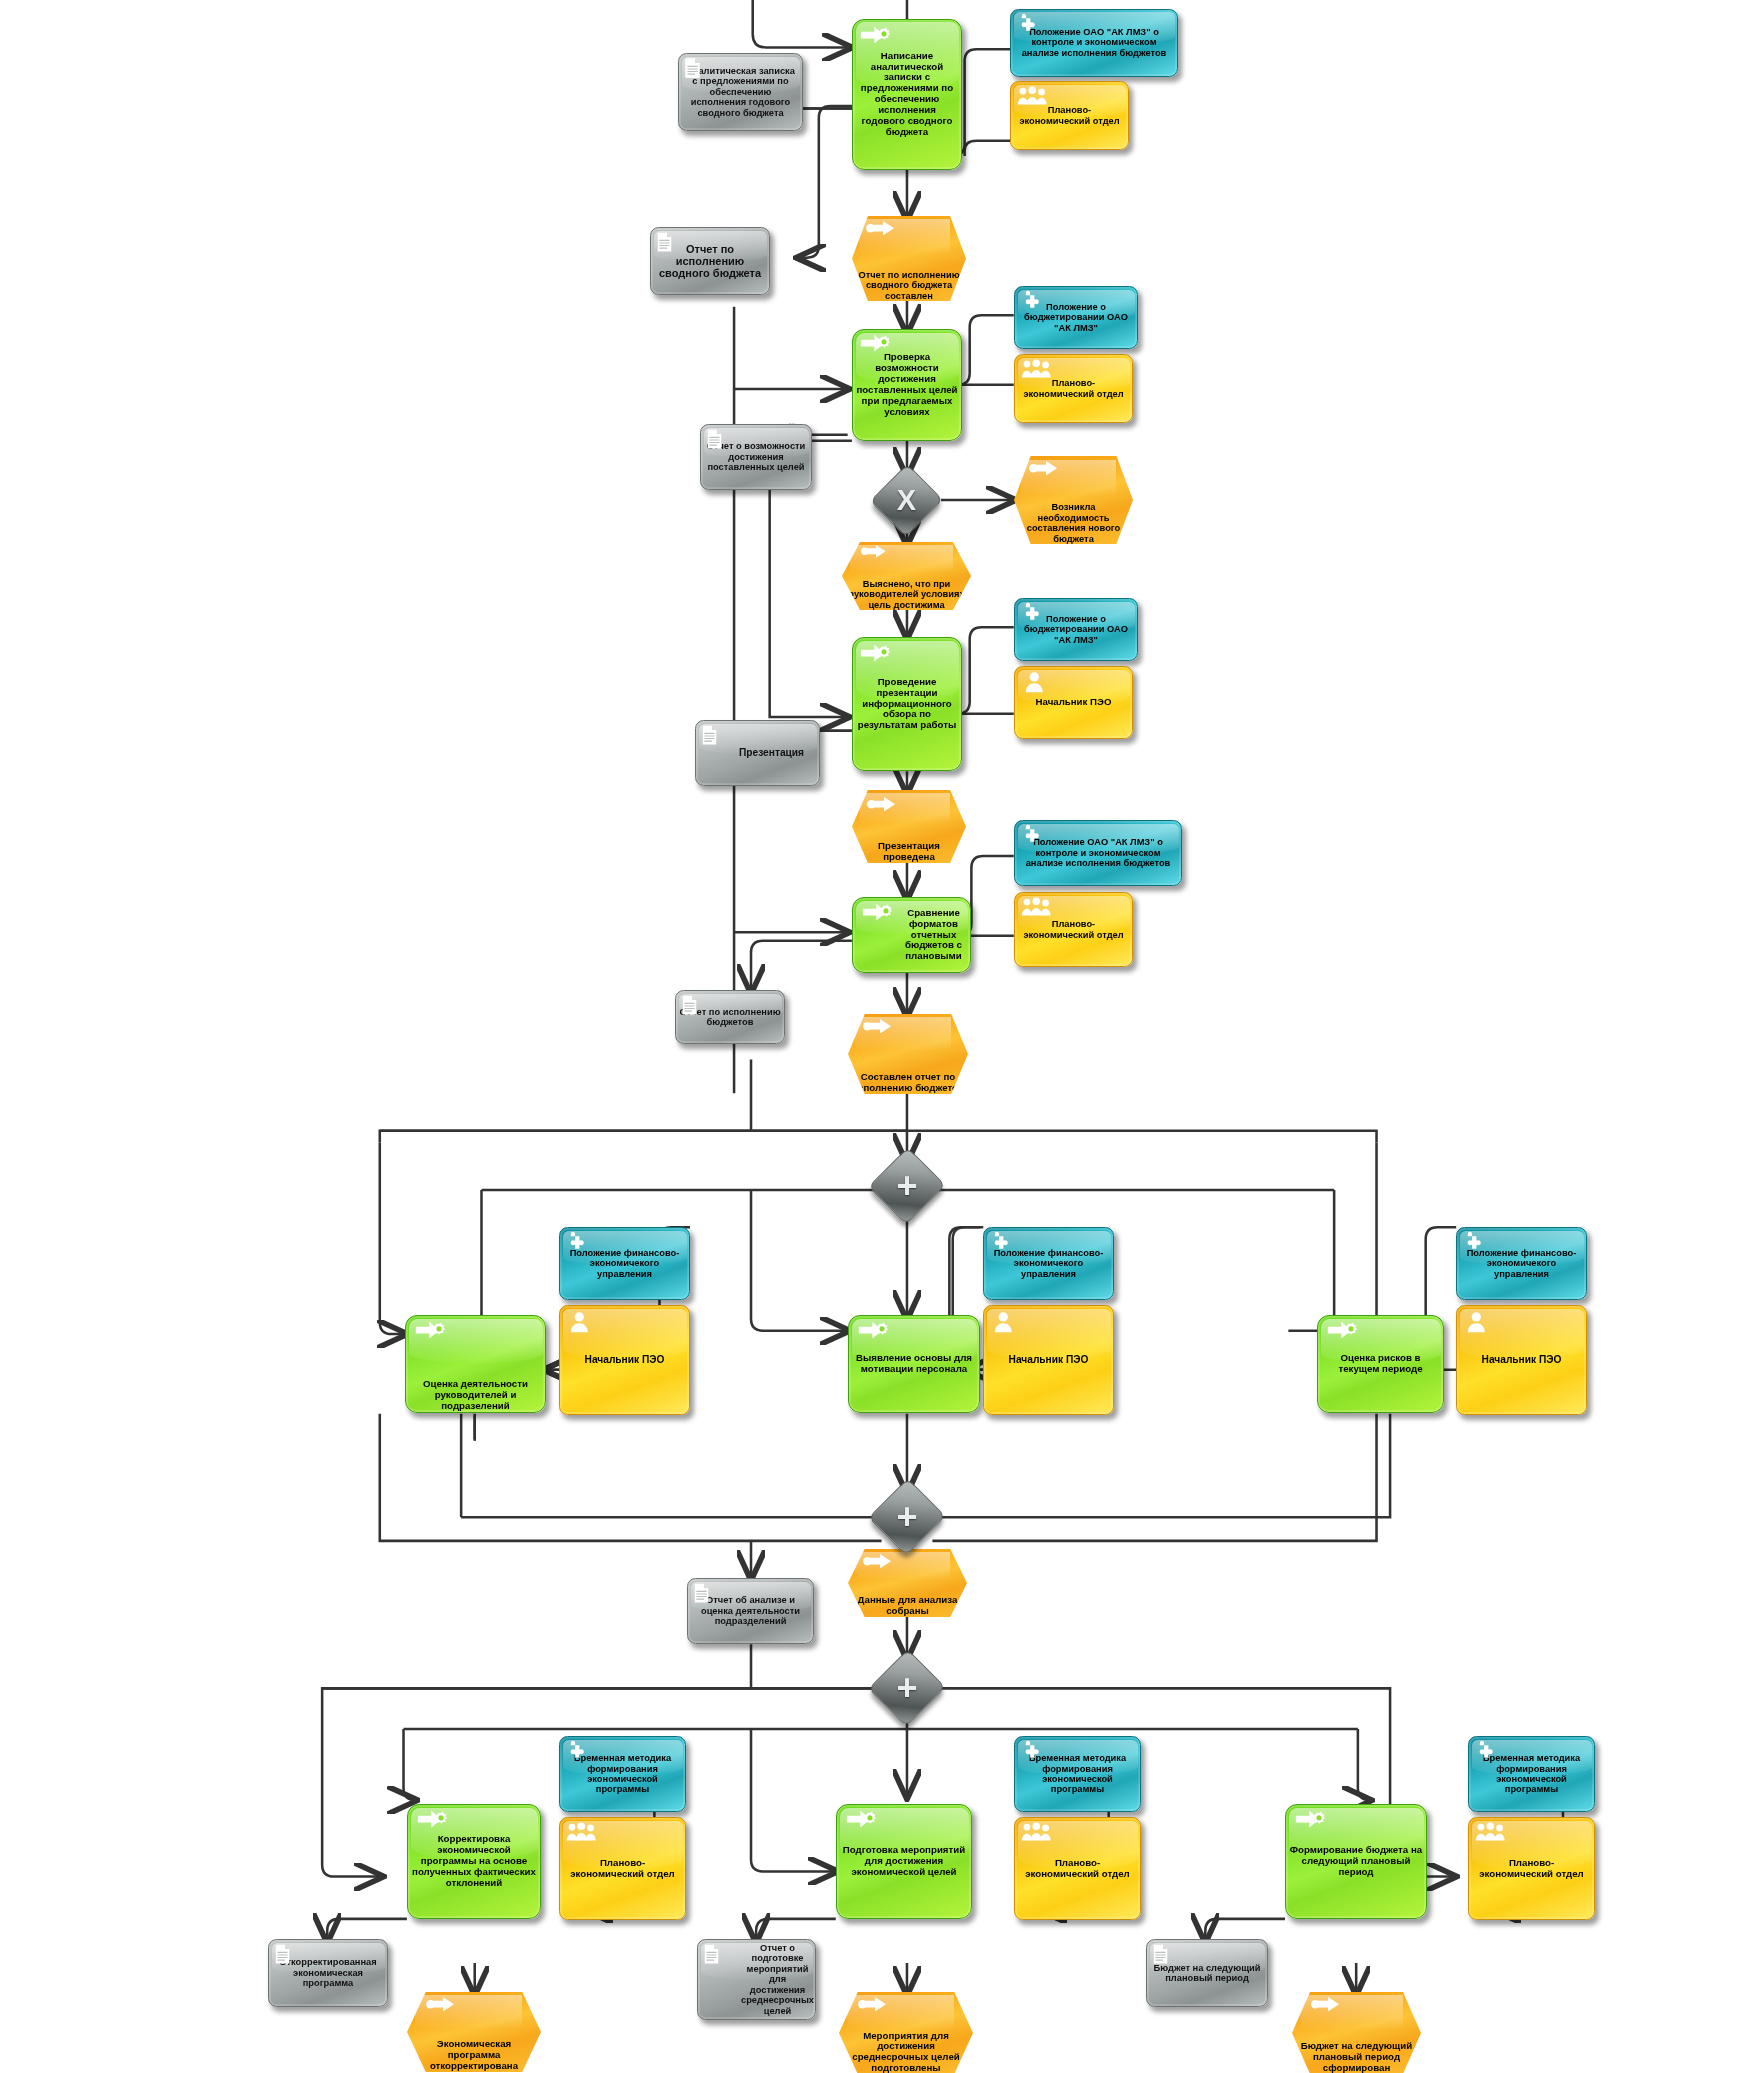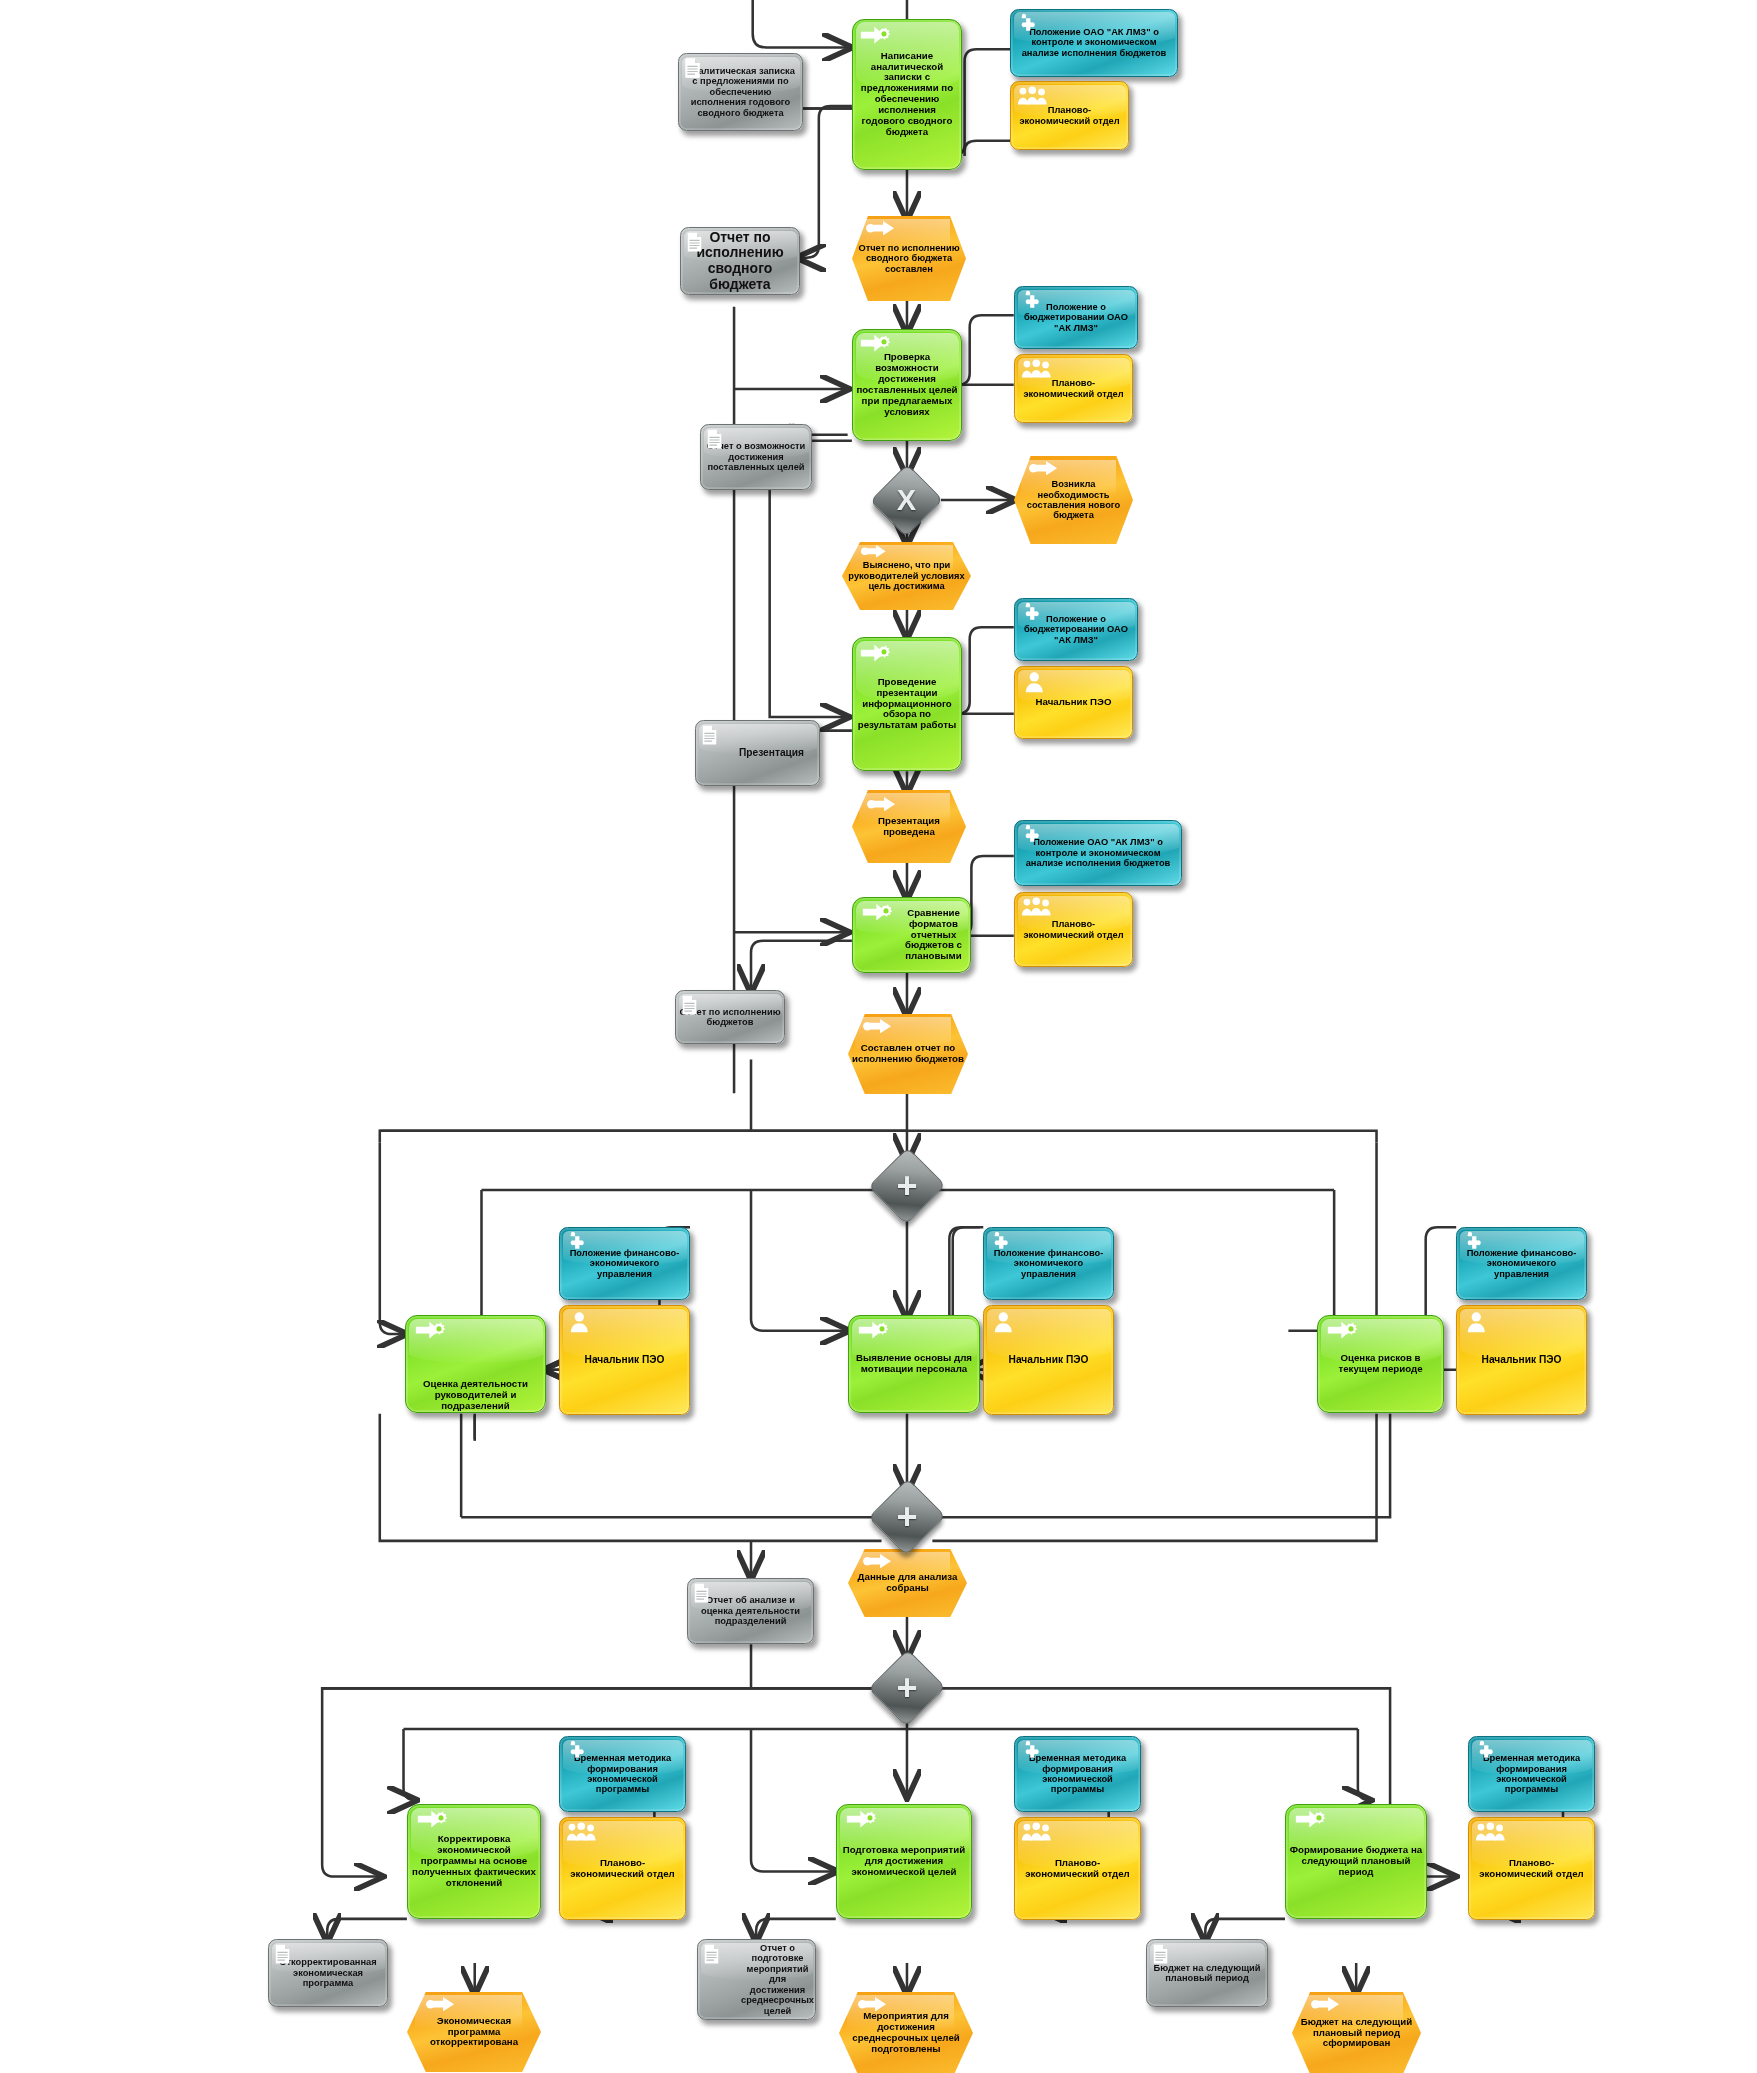--- a/index.html
+++ b/index.html
@@ -19,20 +19,21 @@
   }
   .fn:before{content:"";position:absolute;left:2.5px;top:2.5px;right:2.5px;height:46%;border-radius:10.2px 10.2px 60% 60%/10.2px 10.2px 26% 26%;
     background:linear-gradient(180deg,rgba(255,255,255,.55),rgba(255,255,255,.02));pointer-events:none;z-index:1;}
 
   
   .ev{
     background:linear-gradient(165deg,#f59d12 0%,#f9a817 22%,#fdc336 46%,#f7a71b 68%,#fbbe2f 100%);
     clip-path:polygon(14% 0,86% 0,100% 50%,86% 100%,14% 100%,0 50%);
     filter:drop-shadow(3.4px 4.2px 3.4px rgba(0,0,0,.35));
     color:#000;
+    align-items:flex-end;
   }
   .ev:before{content:"";position:absolute;left:6%;top:4%;right:14%;height:42%;
     background:linear-gradient(180deg,rgba(255,255,255,.45),rgba(255,255,255,0));pointer-events:none;z-index:1;}
 
   
   .doc{
     border-radius:8.5px;
     background:linear-gradient(160deg,#c3c7c7 0%,#b3b8b8 30%,#9ea4a4 55%,#8d9393 72%,#b9bebe 100%);
     border:1.7px solid #6d7373;
     box-shadow:3.4px 4.2px 5.1px rgba(0,0,0,.38), inset 0 0 0 1.7px rgba(255,255,255,.2);
@@ -269,21 +270,21 @@
           <path d="M1 22c0-5 3-8 6-8s6 3 6 8z" fill="#fff"></path>
           <circle cx="18" cy="5" r="4.5" fill="#fff"></circle>
           <path d="M11.5 22c0-5.5 3-9 6.5-9s6.5 3.5 6.5 9z" fill="#fff"></path>
           <circle cx="29" cy="7" r="4" fill="#fff"></circle>
           <path d="M23 22c0-5 3-8 6-8s6 3 6 8z" fill="#fff"></path>
         </svg>
     </span>
     <span class="lbl">Планово-экономический отдел</span>
   </div>
 
-  <div class="node doc" style="left:680px;top:227px;width:120px;height:68px;font-size:14px;">
+  <div class="node doc" style="left:650px;top:227px;width:120px;height:68px;font-size:11px;">
     <span class="ico" style="left:5.1px;top:4.2px;">
       <svg width="17" height="20.3" viewBox="0 0 20 24">
           <path d="M2 1h11l5 5v17H2z" fill="#fff"></path>
           <path d="M13 1v5h5" fill="#d6d6d6"></path>
           <g stroke="#b9bebe" stroke-width="1.4">
             <path d="M4 10h12M4 13h12M4 16h12M4 19h9"></path>
           </g>
         </svg>
     </span>
     <span class="lbl">Отчет по исполнению сводного бюджета</span>

